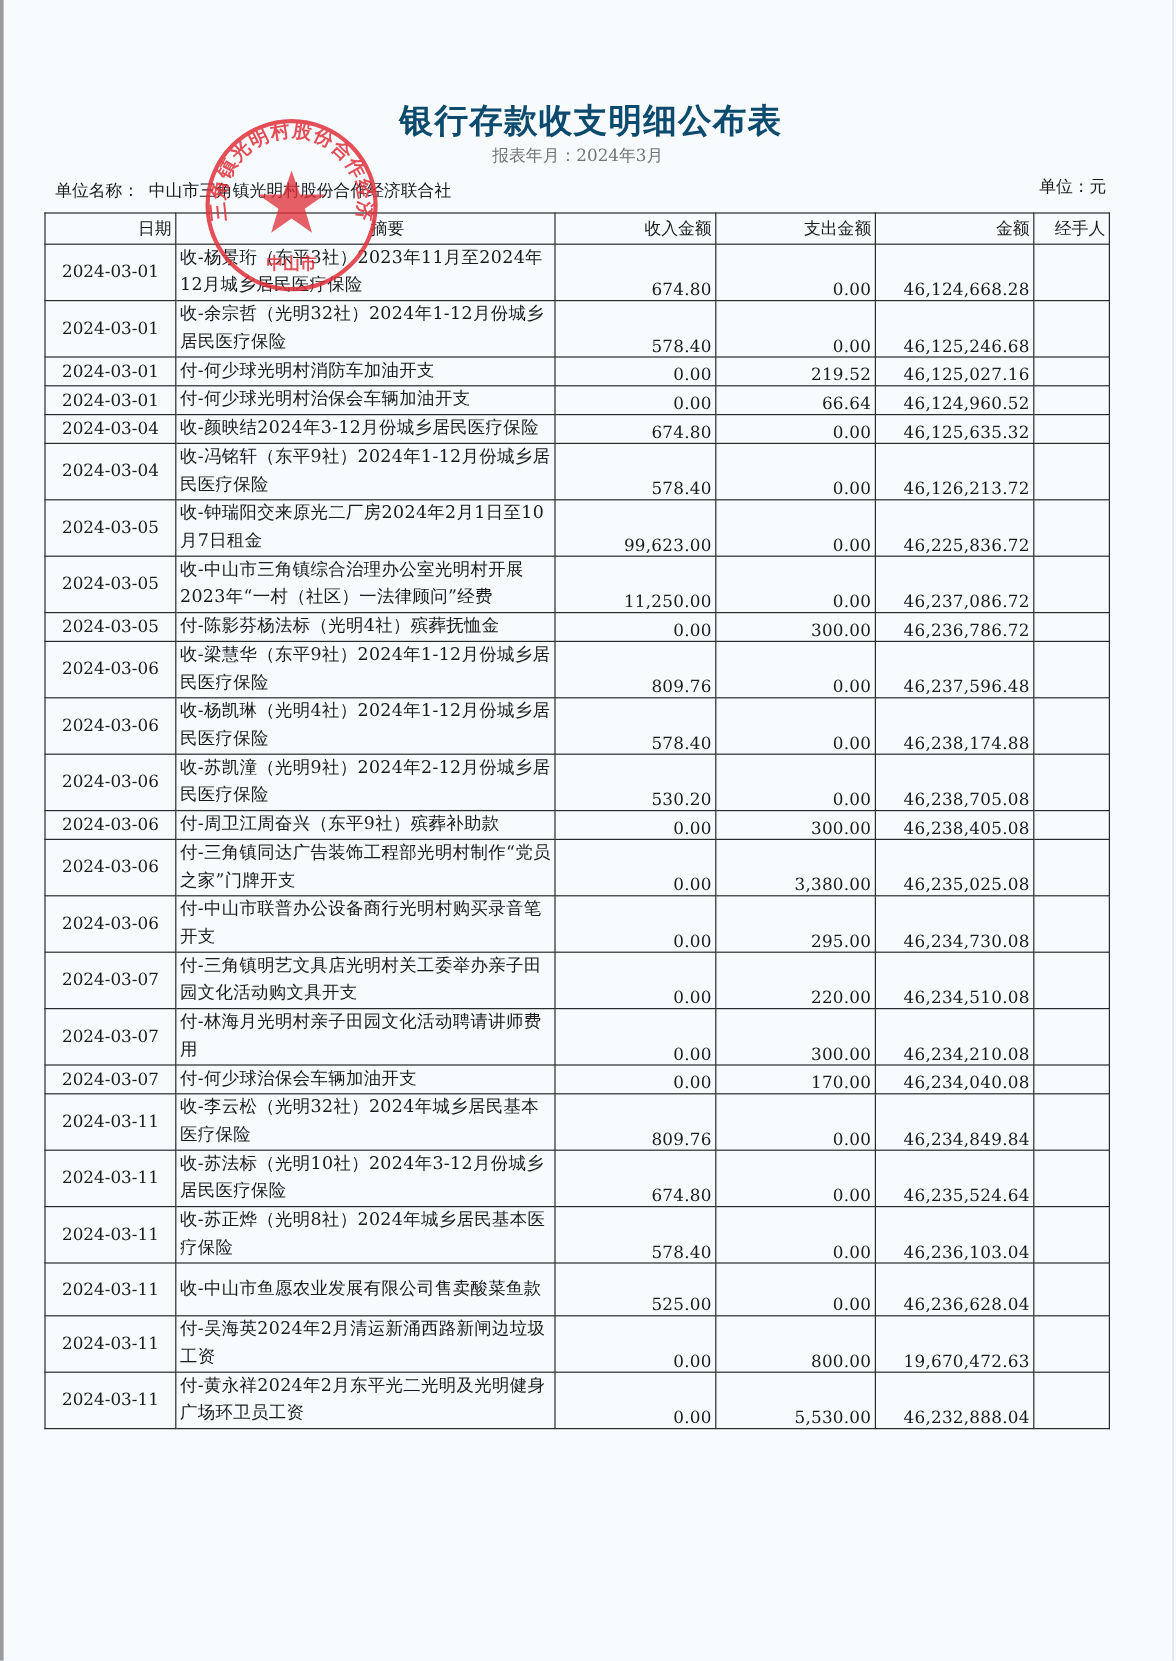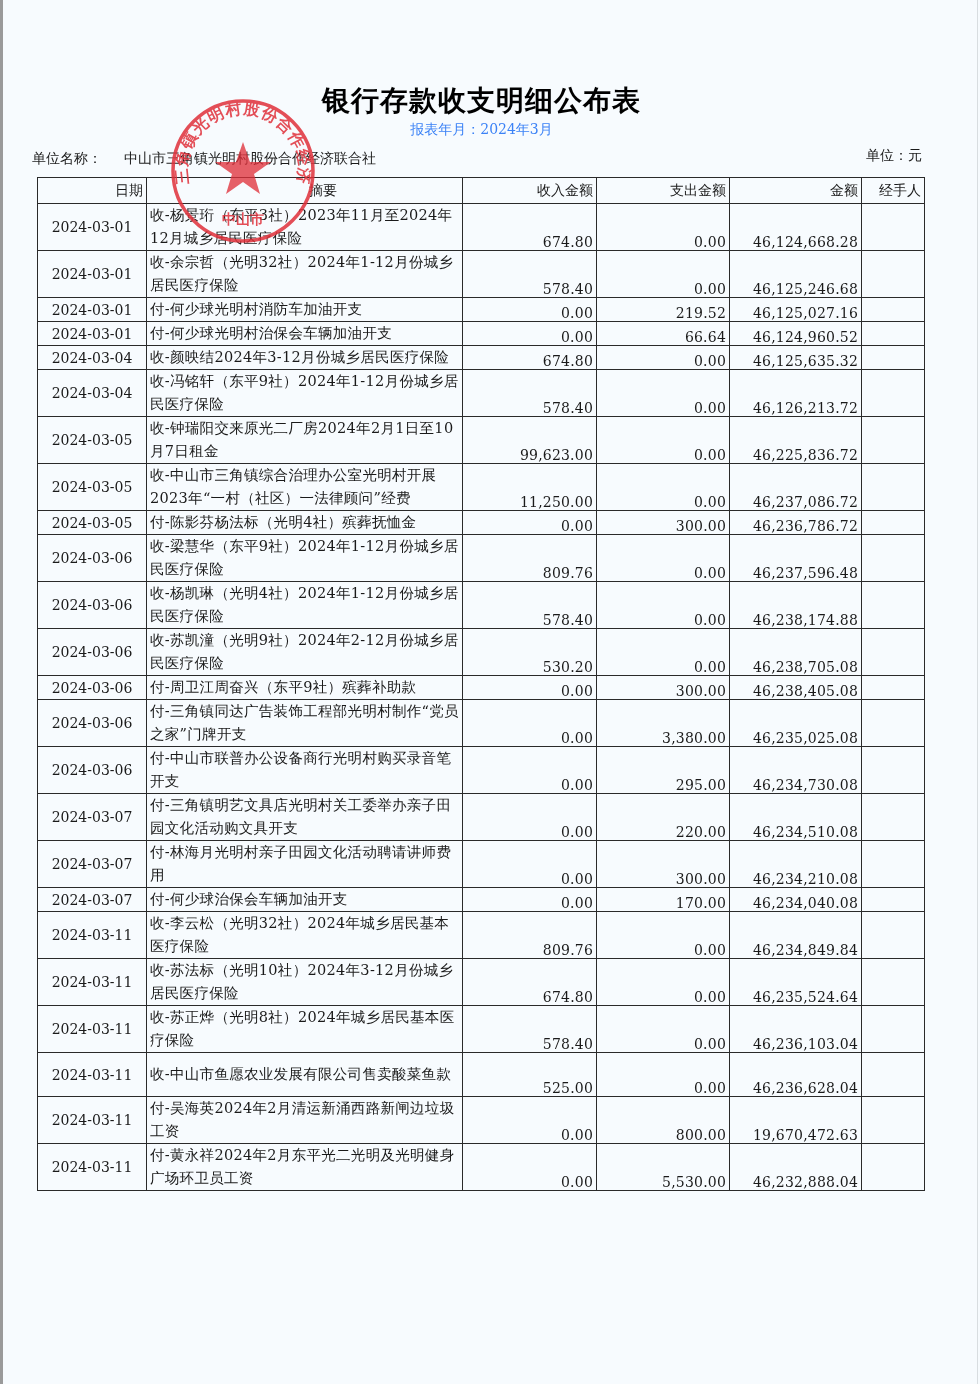--- a/index.html
+++ b/index.html
@@ -25,32 +25,33 @@
   }
   .title {
     position: absolute;
     left: 0; width: 963px;
     top: 82px;
     text-align: center;
     font-family: "DejaVu Sans", "Liberation Sans", sans-serif;
     font-weight: bold;
     font-size: 28px;
     letter-spacing: 1px;
-    color: #000000;
+    color: #0c4a6e;
+    padding-left: 11px;
   }
   .subtitle {
     position: absolute;
     left: 0; width: 963px;
     top: 121px;
     text-align: center;
     font-size: 14px;
-    color: #3b82f6;
+    color: #737373;
   }
   .unit-name-label {
-    position: absolute; left: 32px; top: 150px; font-size: 14px;
+    position: absolute; left: 46px; top: 150px; font-size: 14px;
   }
   .unit-name-value {
     position: absolute; left: 124px; top: 150px; font-size: 14px;
   }
   .unit-label {
     position: absolute; right: 58px; top: 147px; font-size: 14px;
   }
   table.ledger {
     position: absolute;
     left: 37px;

